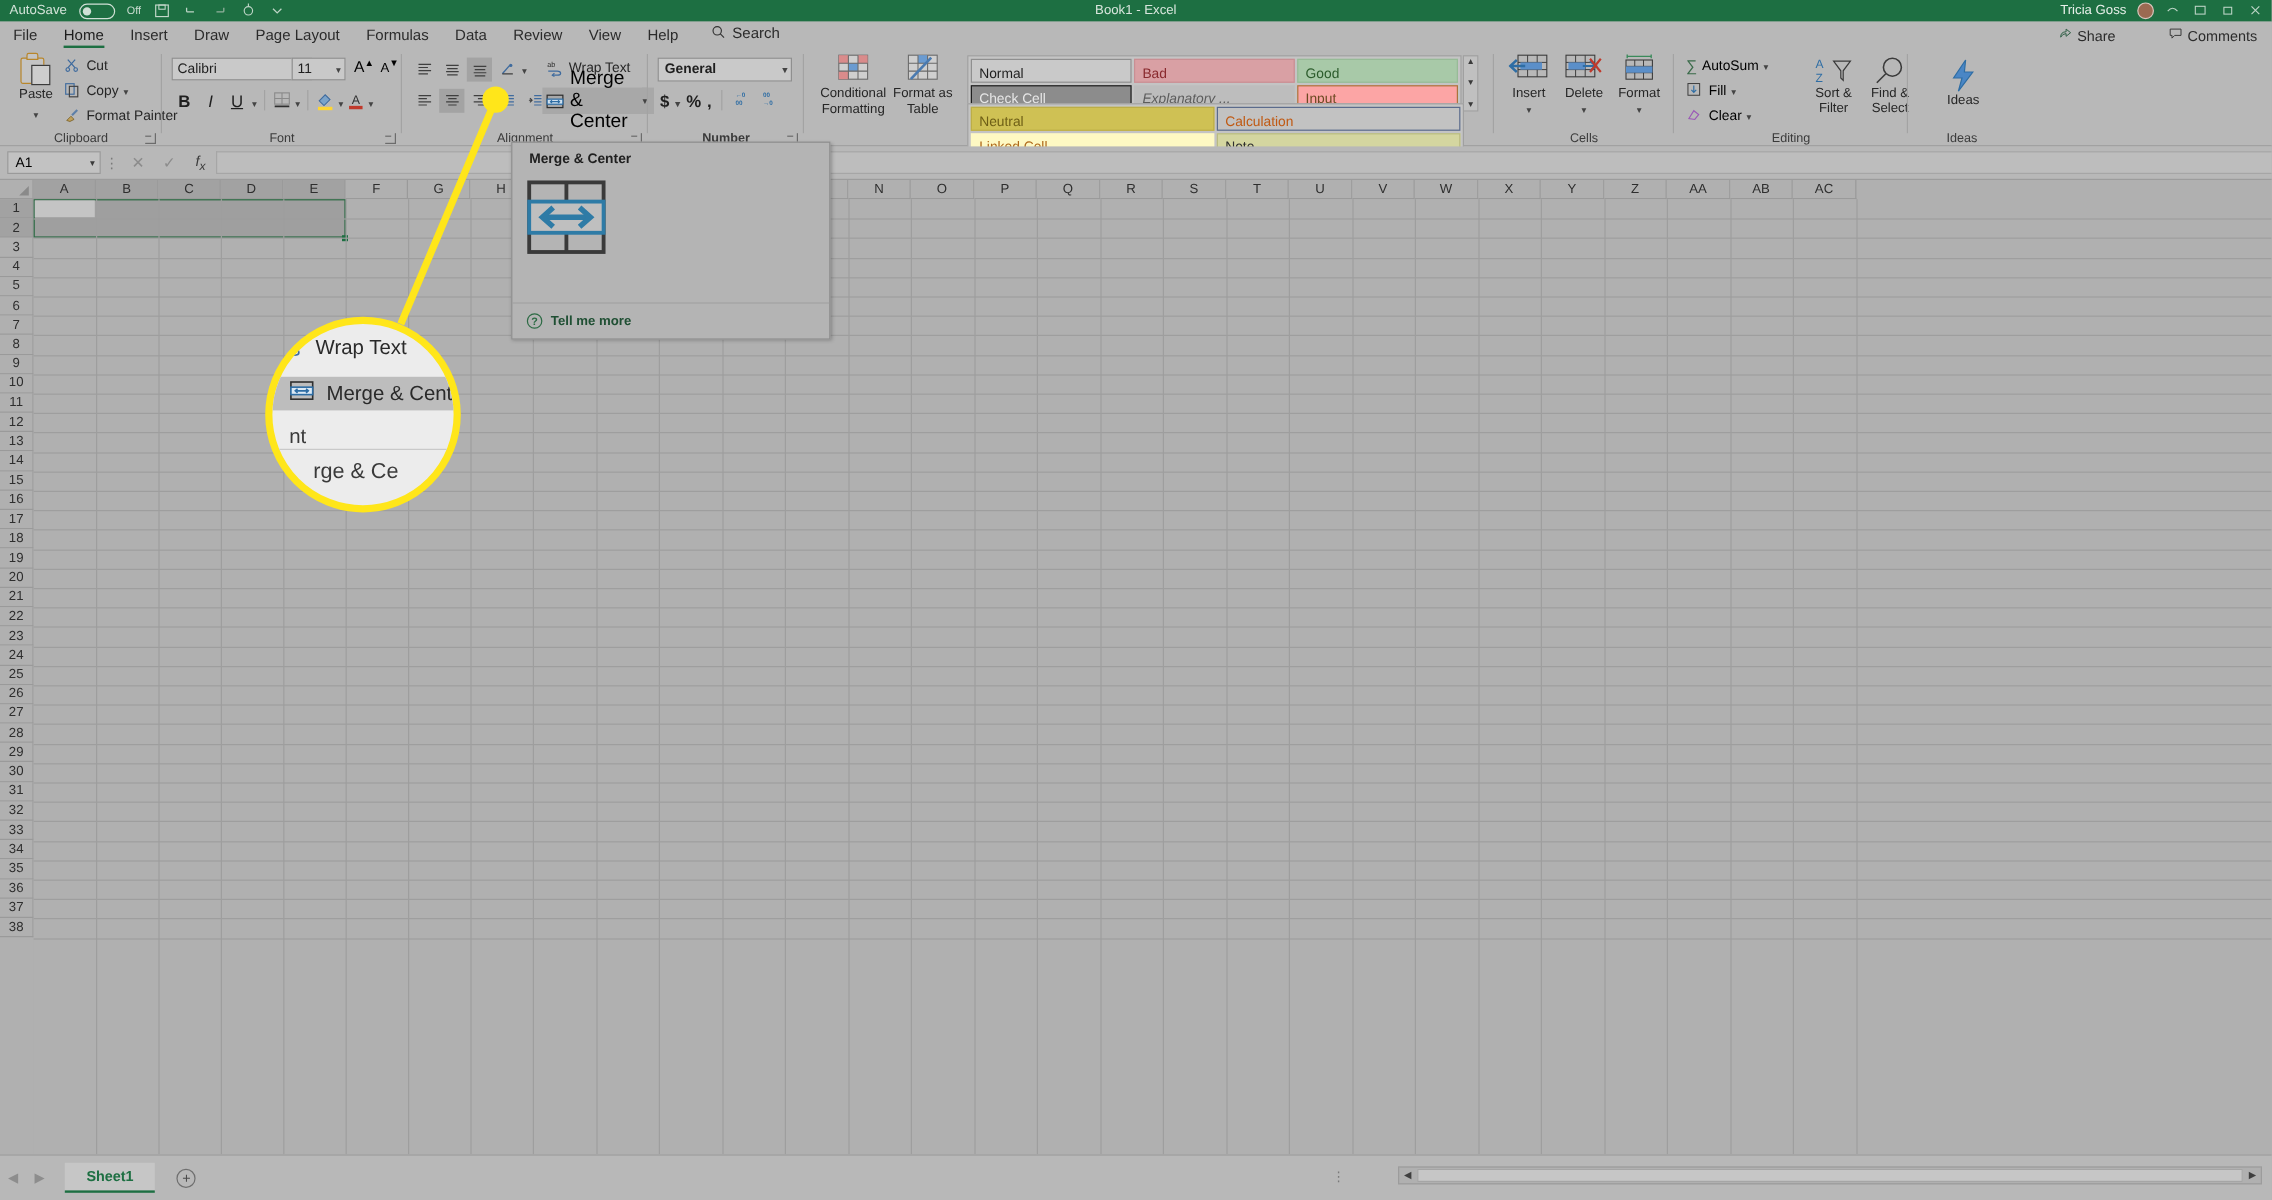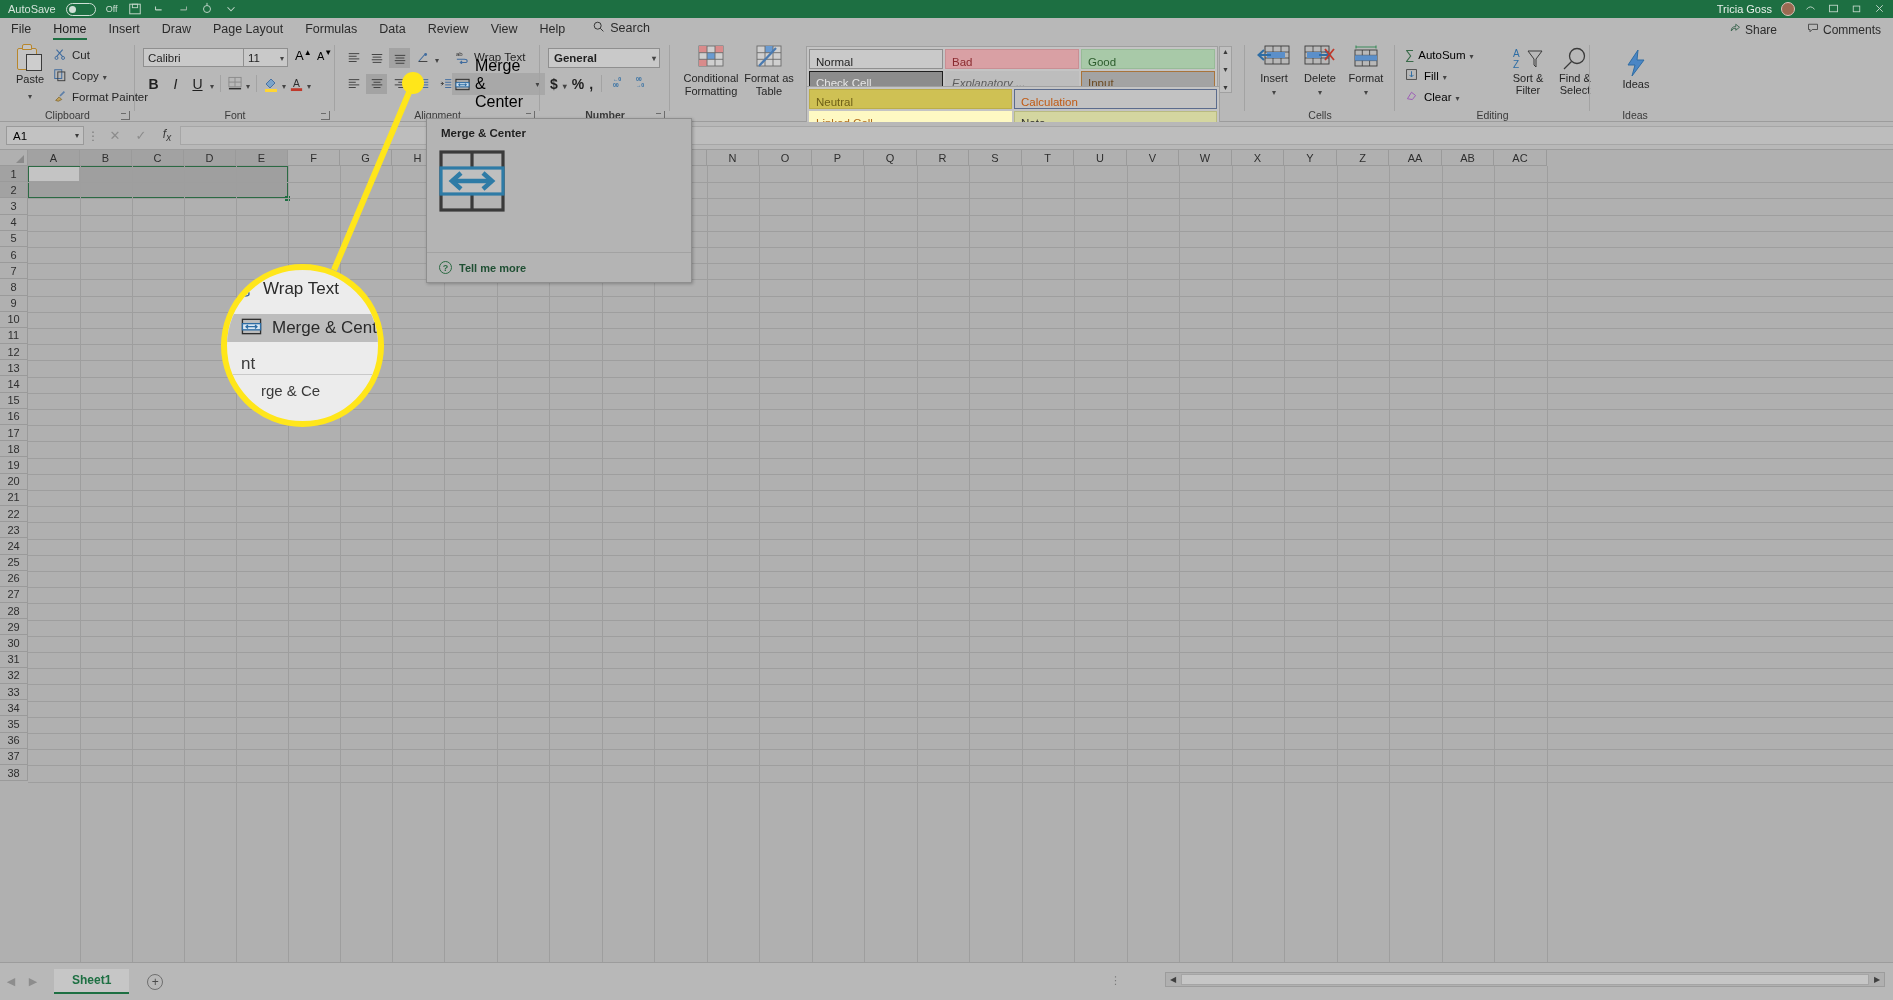--- a/index.html
+++ b/index.html
@@ -43,21 +43,21 @@
     background:#b8b8b8; display:flex; align-items:flex-end; font-size:12.5px;
     color:#2b2b2b;
   }
   .tab { padding:2px 11px 4px 11px; cursor:default; position:relative; white-space:nowrap; }
   .tab.active { font-weight:400; color:#1d1d1d; }
   .tab.active::after {
     content:""; position:absolute; left:11px; right:11px; bottom:0px; height:2.5px; background:#1d6f42;
   }
   .searchbox { display:flex; align-items:center; gap:5px; padding:2px 10px 4px 16px; color:#2b2b2b; }
   .srch-glyph { font-size:12px; }
-  #tabstrip-right { position:absolute; right:4px; bottom:2px; display:flex; gap:14px; font-size:12px; }
+  #tabstrip-right { position:absolute; right:4px; bottom:2px; display:flex; gap:28px; font-size:12px; }
   #tabstrip-right .tsr { display:flex; align-items:center; gap:4px; padding:1px 8px; }
   
   #ribbon {
     position:absolute; left:0; top:40px; width:1893px; height:82px;
     background:#b8b8b8; border-bottom:1px solid #9c9c9c;
   }
   .grp { position:absolute; top:0; height:82px; }
   .grp-label {
     position:absolute; bottom:1px; width:100%; text-align:center;
     font-size:10.5px; color:#3a3a3a;
@@ -238,21 +238,21 @@
   #callout{
     position:absolute; left:221px; top:264px; width:163px; height:163px; border-radius:50%;
     border:6px solid #ffe61a; background:#ececec; overflow:hidden; z-index:45;
   }
   #callout .co-wrap{ position:absolute; left:4px; top:6px; display:flex; align-items:center; gap:10px; }
   #callout .co-merge{
     position:absolute; left:0px; top:44px; width:165px; height:28px; background:#bdbdbd;
     display:flex; align-items:center; gap:10px; padding-left:14px;
   }
   #callout .co-nt{ position:absolute; left:14px; top:84px; font-size:17px; color:#3a3a3a; }
-  #callout .co-bottom{ position:absolute; left:34px; top:112px; font-size:15px; color:#3a3a3a;
+  #callout .co-bottom{ position:absolute; left:34px; top:112px; font-size:18px; color:#3a3a3a;
                        font-weight:500; }
   #callout .co-line{ position:absolute; left:0; right:0; top:104px; height:1px; background:#c9c9c9; }
   .co-lbl{ font-size:17px; color:#2a2a2a; }
   #leader{ position:absolute; left:0; top:0; width:1893px; height:1000px; z-index:44; pointer-events:none; }
   
   #sheettabs{
     position:absolute; left:0; top:962px; width:1893px; height:38px; background:#b8b8b8;
     border-top:1px solid #9c9c9c; display:flex; align-items:center;
   }
   .navarrow{ width:22px; text-align:center; color:#8d8d8d; font-size:11px; }
@@ -301,20 +301,21 @@
           <circle cx="8" cy="8" r="4" fill="none" stroke="#cfe0d5" stroke-width="1.1"></circle>
           <path d="M8 4 L8 1" stroke="#cfe0d5" stroke-width="1.1"></path>
         </svg>
     </span>
     <span class="qat-ico">
       <svg viewBox="0 0 16 16" width="14" height="14">
           <path d="M4 6 L8 10 L12 6" fill="none" stroke="#cfe0d5" stroke-width="1.2"></path>
         </svg>
     </span>
   </div>
+  <div class="tb-center">Book1 - Excel</div>
   <div class="tb-right">
     <span>Tricia Goss</span>
     <span class="avatar-sm"></span>
     <span class="qat-ico">
       <svg viewBox="0 0 16 16" width="13" height="13">
           <path d="M3 9 Q8 3 13 9" fill="none" stroke="#cfe0d5" stroke-width="1.2"></path>
         </svg>
     </span>
     <span class="qat-ico">
       <svg viewBox="0 0 16 16" width="13" height="13">
@@ -620,21 +621,21 @@
         </div>
       <div class="scell" style="background: rgb(168, 201, 168); color: rgb(44, 92, 44); border-color: rgb(151, 187, 151);">
           <span>Good</span>
         </div>
       <div class="scell" style="background: rgb(140, 140, 140); color: rgb(230, 230, 230); border-color: rgb(31, 31, 31); border-width: 1.6px;">
           <span>Check Cell</span>
         </div>
       <div class="scell" style="background: rgb(189, 189, 189); color: rgb(92, 92, 92); border-color: transparent; font-style: italic;">
           <span>Explanatory ...</span>
         </div>
-      <div class="scell" style="background: #a3a3a3; color: rgb(107, 74, 34); border-color: rgb(168, 116, 60);">
+      <div class="scell" style="background: #fca5a5; color: rgb(107, 74, 34); border-color: rgb(168, 116, 60);">
           <span>Input</span>
         </div>
     </div>
 
     <div class="gallery-scroll">
       <span>▲</span>
       <span>▼</span>
       <span>▼</span>
     </div>
     <div class="grp-label">Styles</div>

